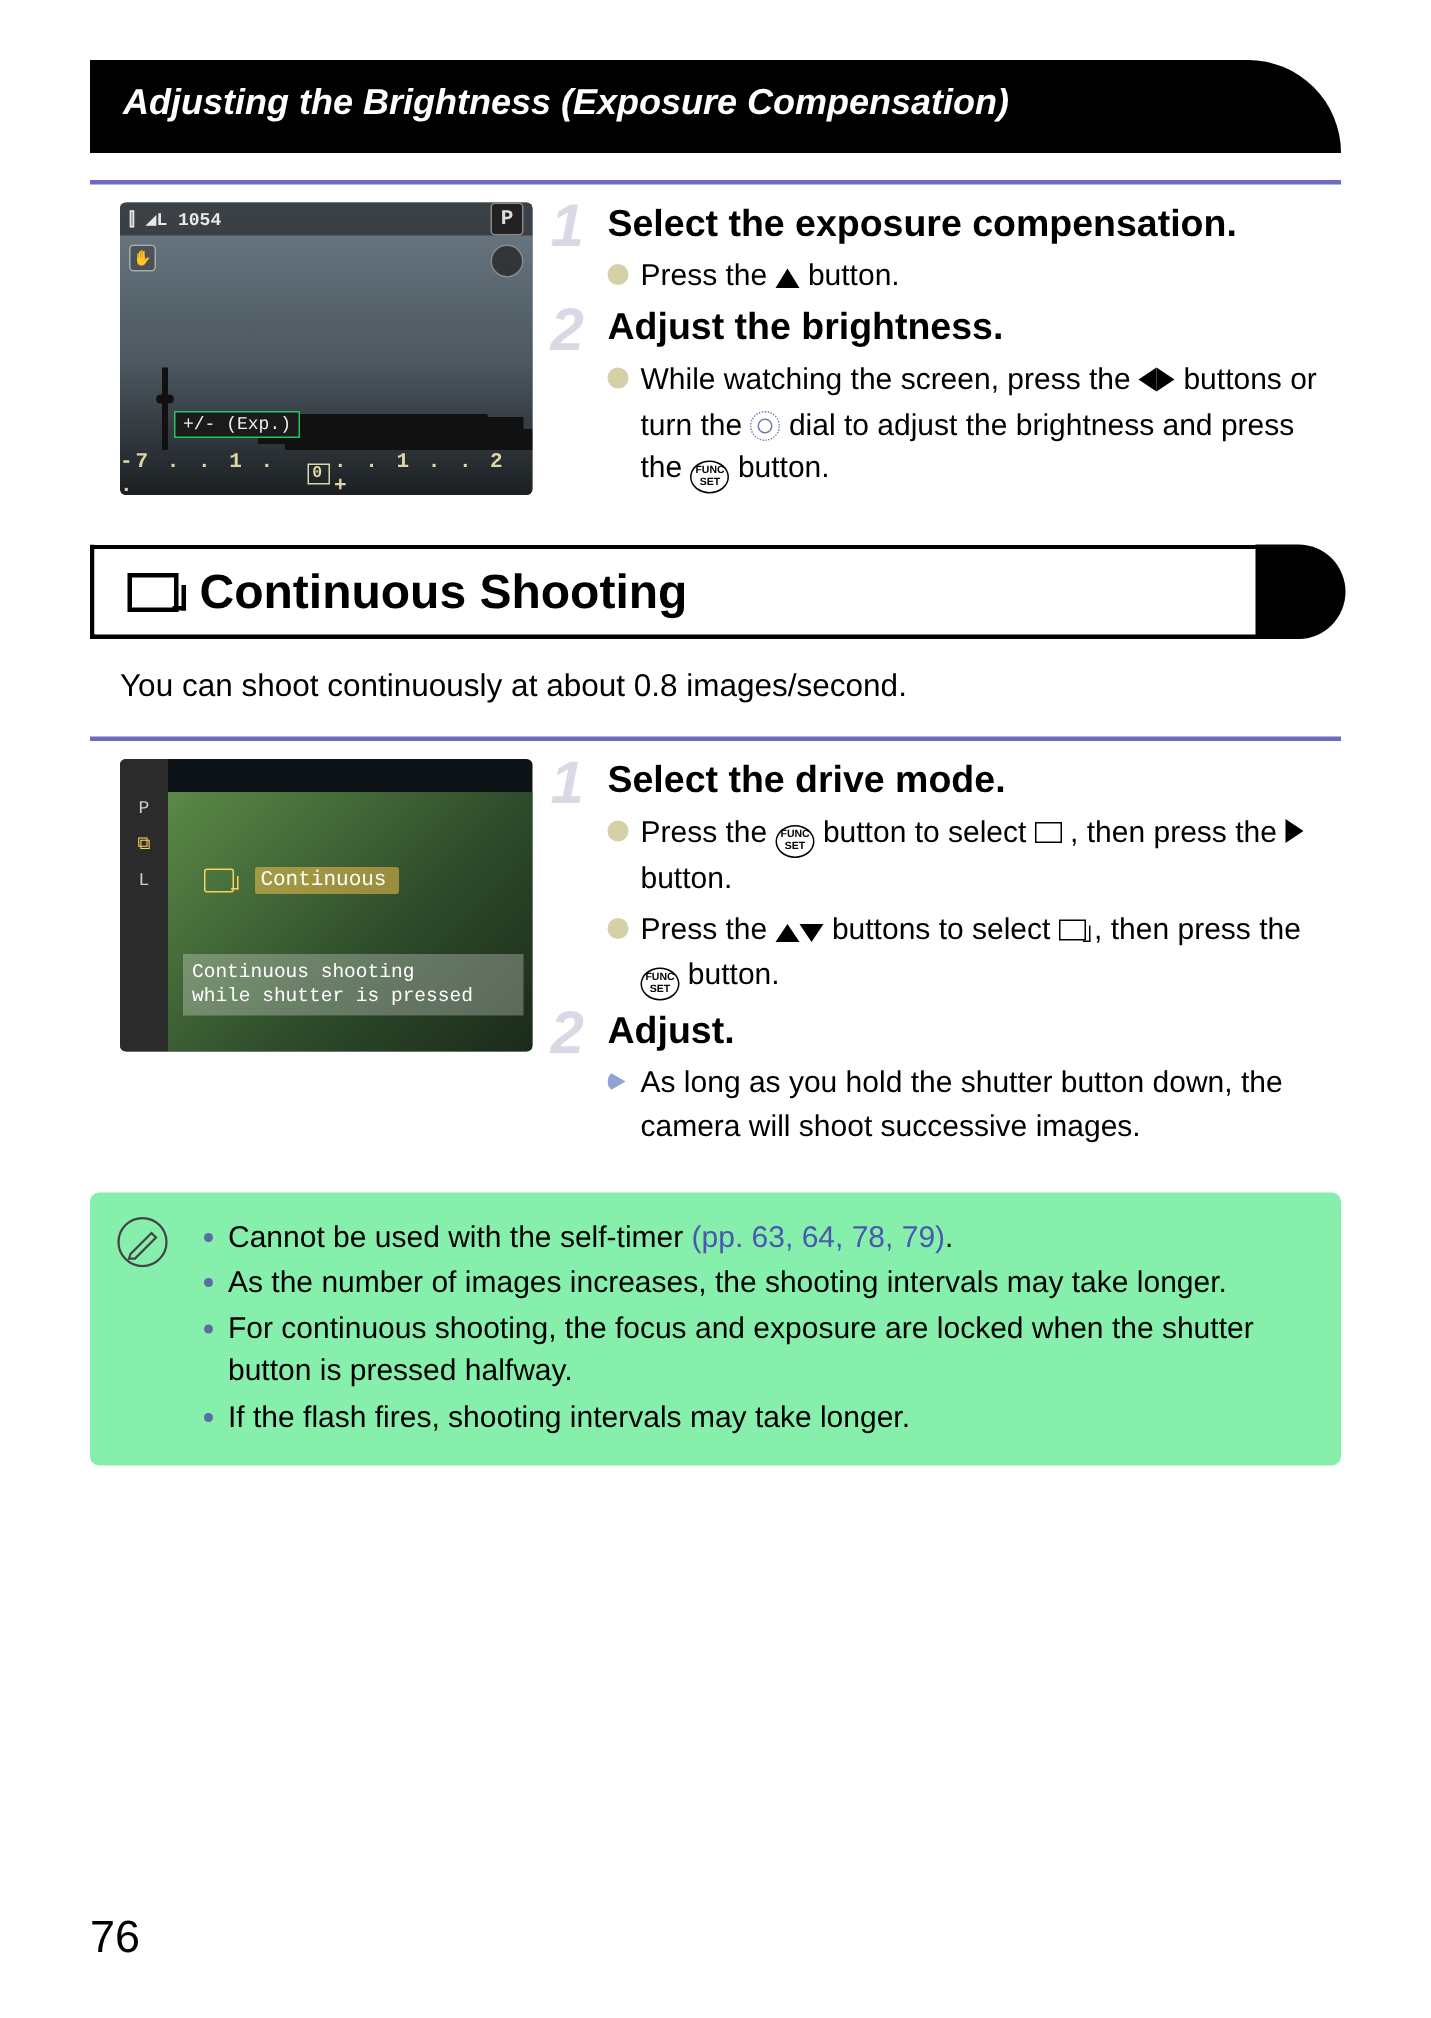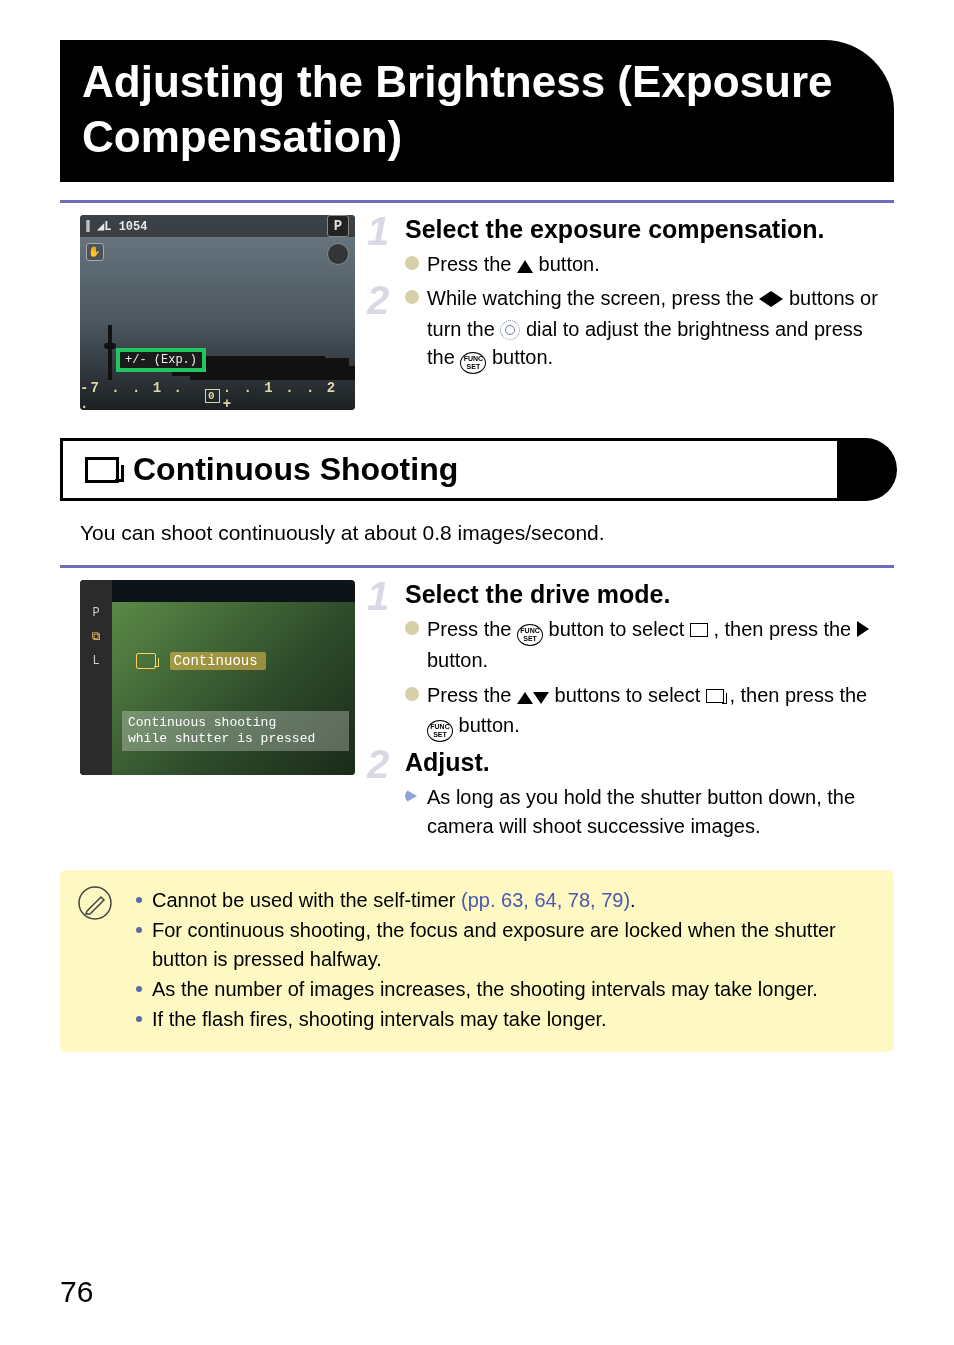--- a/index.html
+++ b/index.html
@@ -7,21 +7,21 @@
   .page { width: 954px; min-height: 1345px; padding: 40px 60px 40px 60px; position: relative; }
   .padleft { padding-left: 20px; }
 
   .section1-head {
     background: #000;
     color: #fff;
     border-top-right-radius: 70px 70px;
     padding: 14px 30px 18px 22px;
     margin-bottom: 18px;
   }
-  .section1-head h1 { font-size: 44px; font-weight: 900; line-height: 1.25; font-family: Arial Black, Arial, sans-serif; }
+  .section1-head h1 { font-size: 24px; font-weight: 900; line-height: 1.25; font-family: Arial Black, Arial, sans-serif; font-style: italic; }
 
   .intro { font-size: 21px; line-height: 1.35; margin: 0 0 18px 0; }
 
   .divider { border: none; border-top: 3px solid #6b6bbf; margin: 4px 0 12px 0; }
 
   .step-block { display: flex; gap: 14px; margin-bottom: 24px; }
   .step-block .lcd { flex: 0 0 275px; }
   .step-block .steps { flex: 1; }
 
   .lcd {
@@ -32,21 +32,21 @@
   .lcd .sky { position:absolute; inset:0; background: linear-gradient(#6d7b85 0%, #4c575f 55%, #1b1f22 100%); }
   .lcd .top-strip { position:absolute; top:0; left:0; right:0; height:22px; background: rgba(20,20,20,0.55); display:flex; align-items:center; gap:8px; padding:0 6px; font-size:12px; font-weight:bold;justify-content:center; }
   .lcd .top-strip .sp { flex:1; }
   .lcd .p-badge { background:#222; border:1px solid #888; width:22px; height:22px; display:flex; align-items:center; justify-content:center; font-size:14px; font-weight:bold; border-radius:3px; color:#ddd; }
   .lcd .stab { position:absolute; top:28px; left:6px; width:18px; height:18px; border:1px solid #aaa; border-radius:3px; display:flex; align-items:center; justify-content:center; font-size:10px; background:rgba(0,0,0,.25); }
   .lcd .globe { position:absolute; top:28px; right:6px; width:22px; height:22px; border:1px solid #888; border-radius:50%; background:rgba(30,30,30,.7); }
   .lcd .silh { position:absolute; bottom:30px; left:0; right:0; height:60px; }
   .lcd .silh .tower { position:absolute; left:28px; bottom:0; width:4px; height:55px; background:#111; }
   .lcd .silh .tower::after { content:""; position:absolute; top:18px; left:-4px; width:12px; height:6px; background:#111; border-radius:3px; }
   .lcd .silh .city { position:absolute; right:0; bottom:0; width:60%; height:14px; background:#111; box-shadow: -6px -8px 0 #111, -18px -4px 0 #111, -30px -10px 0 #111; }
-  .lcd .exp-box { position:absolute; left:36px; bottom:38px; background:#1b1b1b; color:#eee; font-size:12px; padding:1px 5px; border:4px solid #22c55e; }
+  .lcd .exp-box { position:absolute; left:36px; bottom:38px; background:#1b1b1b; color:#eee; font-size:12px; padding:1px 5px; border:1px solid #22c55e; }
   .lcd .scale { position:absolute; left:0; right:0; bottom:4px; height:20px; display:flex; align-items:center; justify-content:center; font-size:14px; letter-spacing:2px; color:#dcd6a8; font-weight:bold; }
   .lcd .scale .zero { display:inline-block; border:1px solid #dcd6a8; padding:0 2px; margin:0 3px; font-size:11px; }
 
   .lcd2 { background:#0e1317; }
   .lcd2 .photo { position:absolute; inset:22px 0 0 32px; background: linear-gradient(135deg,#5b8a47 0%, #2d4a2a 60%, #1b2a1a 100%); }
   .lcd2 .leftcol { position:absolute; left:0; top:0; bottom:0; width:32px; background:#2b2b2b; display:flex; flex-direction:column; align-items:center; gap:10px; padding-top:6px; font-size:12px; color:#ccc; }
   .lcd2 .leftcol .sel { color:#ffcf5e; }
   .lcd2 .menu { position:absolute; left:56px; top:72px; }
   .lcd2 .menu .icon { display:inline-block; width:20px; height:16px; border:1px solid #ffcf5e; border-radius:2px; vertical-align:middle; position:relative; margin-right:4px; }
   .lcd2 .menu .icon::after{content:"";position:absolute;right:-4px;top:4px;width:4px;height:8px;border-right:1px solid #ffcf5e;border-bottom:1px solid #ffcf5e;}
@@ -90,21 +90,21 @@
   }
   .section2-head::after{
     content:""; position:absolute; right:-3px; top:-3px; bottom:-3px; width:60px;
     background:#000; border-top-right-radius:60px; border-bottom-right-radius:60px;
   }
   .section2-head .pre-icon{ width:34px;height:26px;border:3px solid #000;position:relative;flex:0 0 auto;}
   .section2-head .pre-icon::after{content:"";position:absolute;right:-8px;top:5px;width:6px;height:14px;border-right:3px solid #000;border-bottom:3px solid #000;}
   .section2-head h2{ font-size:32px; font-weight:900; font-family: Arial Black, Arial, sans-serif; }
 
   .notes-box {
-    background:#fef9c3; border-radius:6px; padding:14px 16px 16px 76px;
+    background:#86efac; border-radius:6px; padding:14px 16px 16px 76px;
     position:relative; margin-top:8px;
   }
   .notes-box .pencil{
     position:absolute; left:18px; top:16px; width:34px; height:34px;
   }
   .notes-box ul{ list-style:none; }
   .notes-box li{ position:relative; padding-left:16px; font-size:20px; line-height:1.42; margin:2px 0; }
   .notes-box li::before{ content:""; position:absolute; left:0; top:11px; width:6px; height:6px; background:#5d6aa3; border-radius:50%; }
   .notes-box a{ color:#4a58b0; text-decoration:none; }
 
@@ -154,20 +154,21 @@
           <span>
             <span>Press the </span>
             <span class="icn tri-up"></span>
             <span> button.</span>
           </span>
         </div>
       </div>
 
       <div class="step">
         <div class="step-num">2</div>
+        <div class="step-title">Adjust the brightness.</div>
         <div class="bul">
           <span class="dot dot-gray"></span>
           <span>
             <span>While watching the screen, press the </span>
             <span class="icn tri-lr"><span class="tri-l"></span><span class="tri-r"></span></span>
             <span> buttons or turn the </span>
             <span class="icn dial"></span>
             <span> dial to adjust the brightness and press the </span>
             <span class="icn func">FUNC<br>SET</span>
             <span> button.</span>
@@ -250,20 +251,20 @@
 
   <div class="notes-box padleft">
     <svg class="pencil" viewBox="0 0 34 34">
       <ellipse cx="17" cy="17" rx="16" ry="16" fill="none" stroke="#444" stroke-width="1.5"></ellipse>
       <path d="M9 25 L23 11 L26 14 L12 28 L8 28 Z" fill="none" stroke="#444" stroke-width="1.5"></path>
     </svg>
     <ul>
       <li>
         <span>Cannot be used with the self-timer </span><a href="#">(pp. 63, 64, 78, 79)</a><span>.</span>
       </li>
+      <li>As the number of images increases, the shooting intervals may take longer.</li>
       <li>For continuous shooting, the focus and exposure are locked when the shutter button is pressed halfway.</li>
-      <li>As the number of images increases, the shooting intervals may take longer.</li>
       <li>If the flash fires, shooting intervals may take longer.</li>
     </ul>
   </div>
 
   <div class="page-num">76</div>
 </div>
 
 </body></html>

